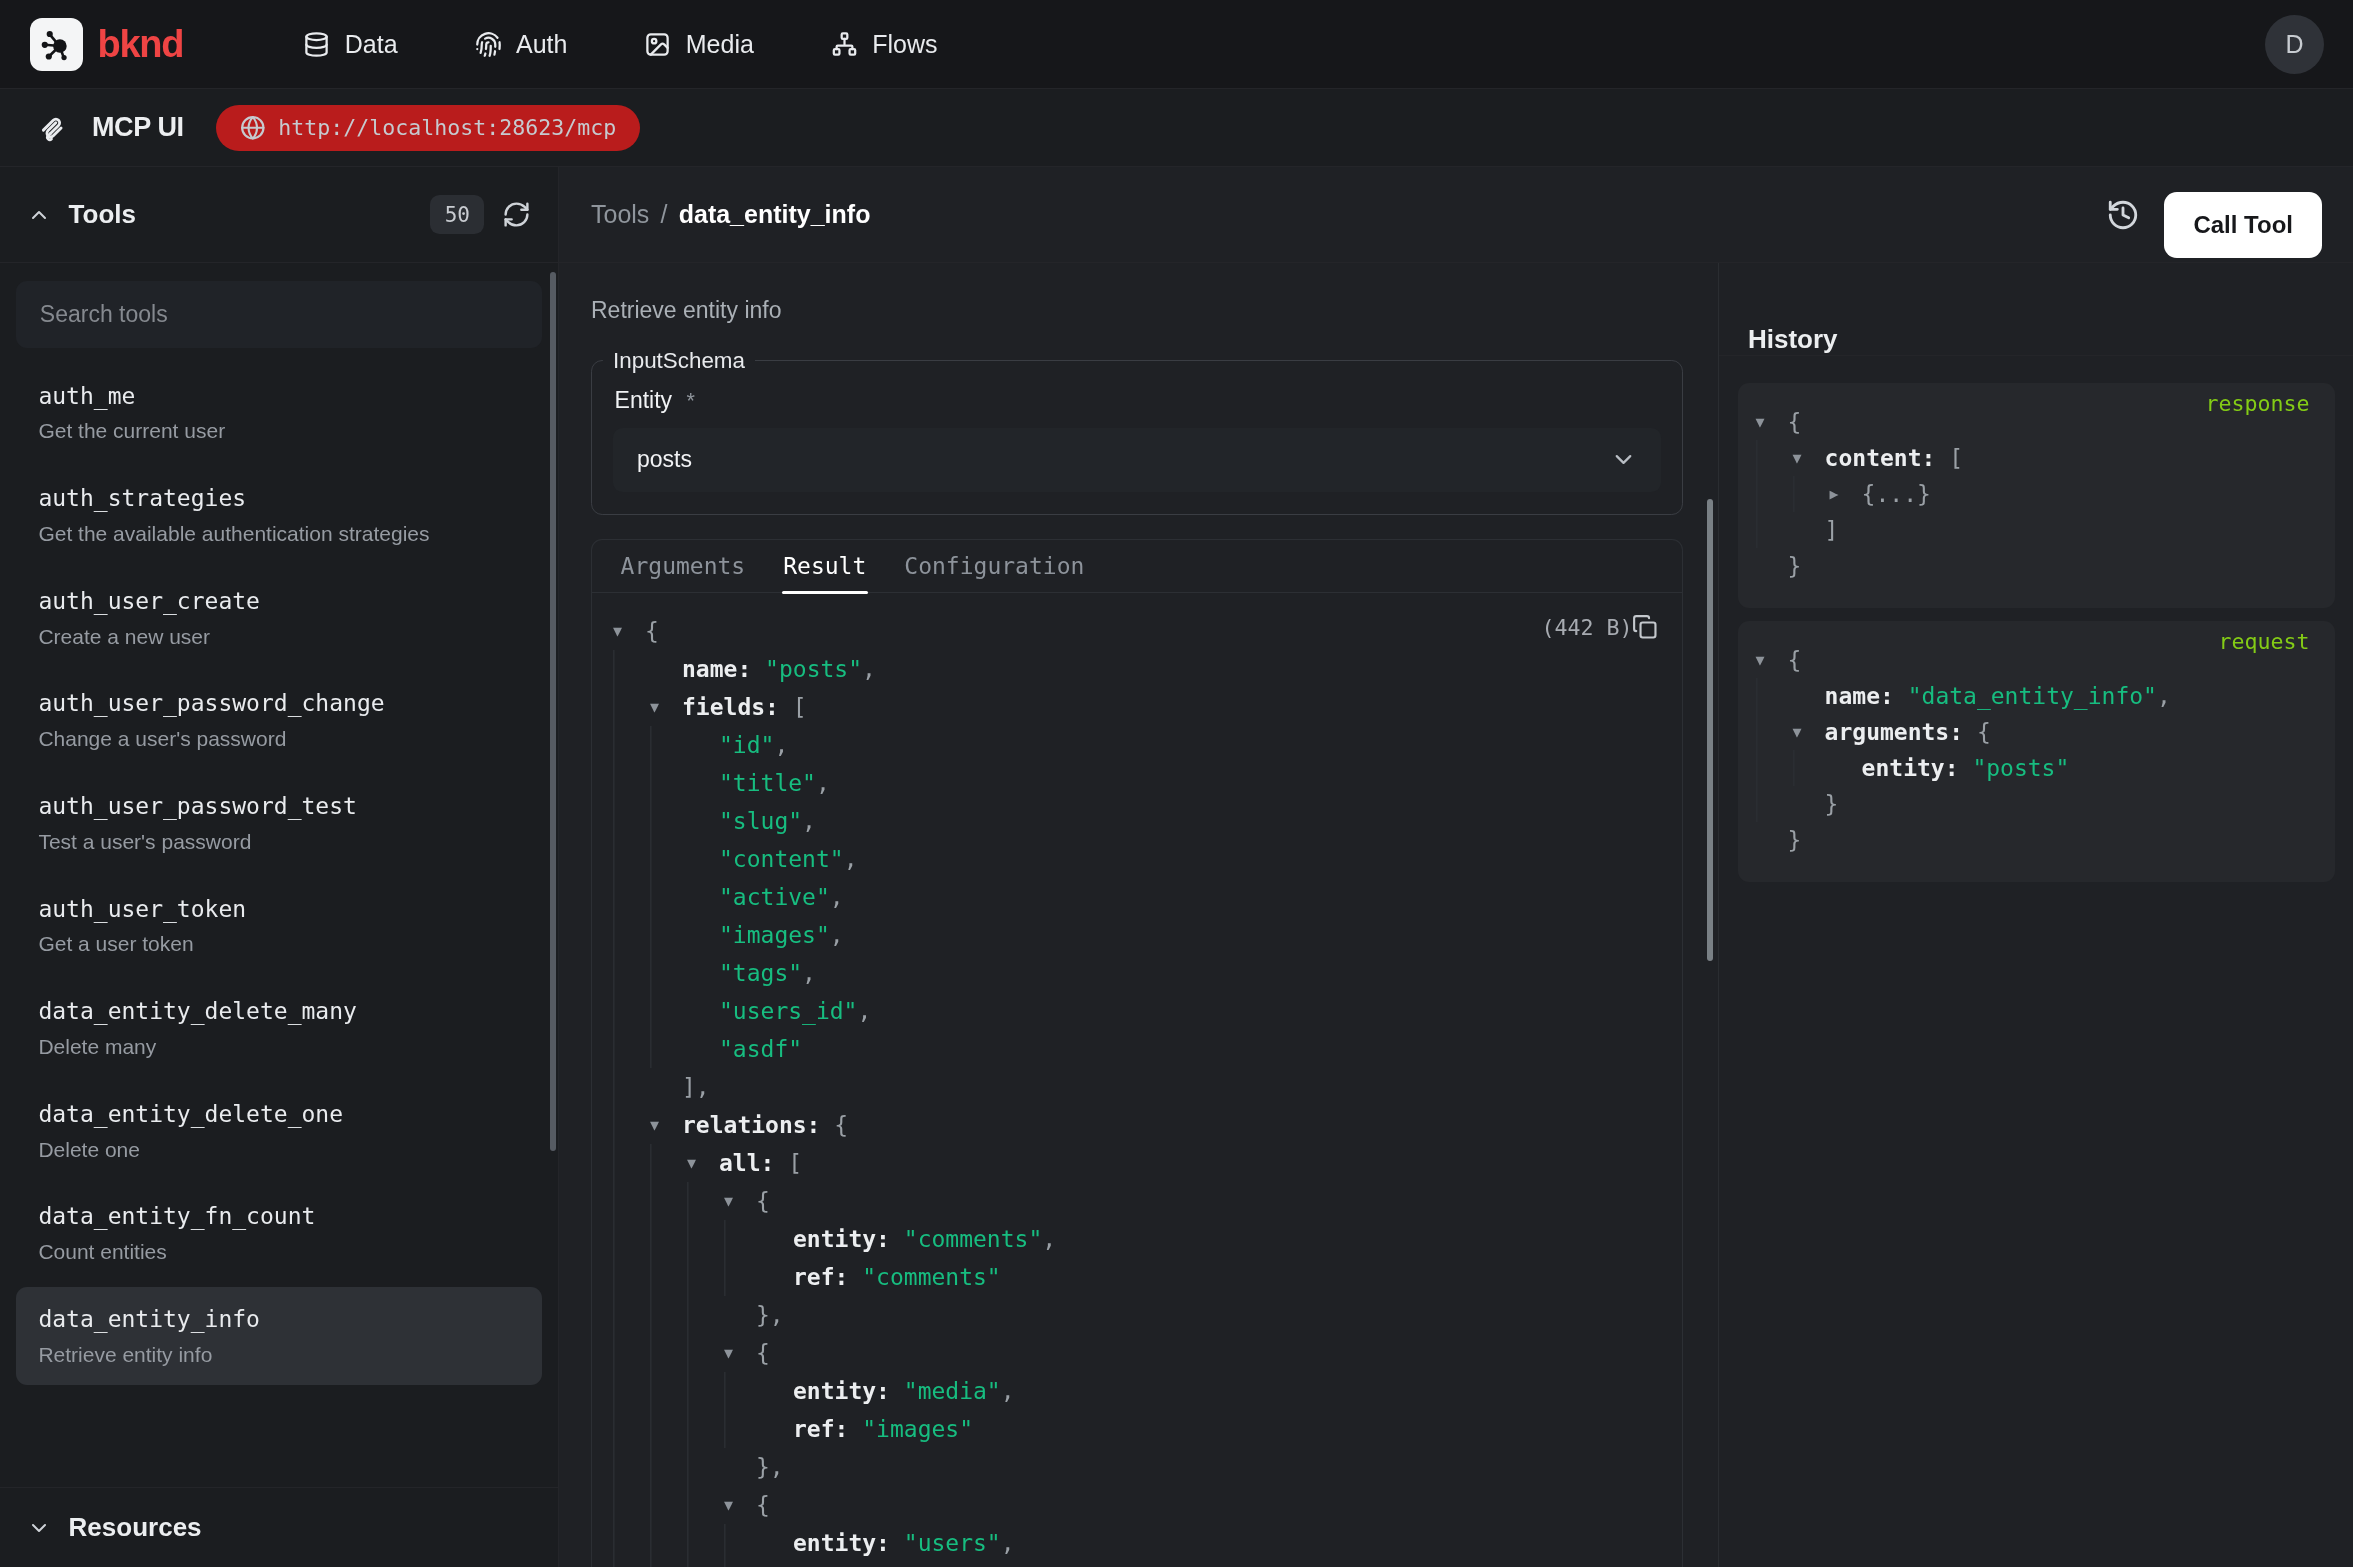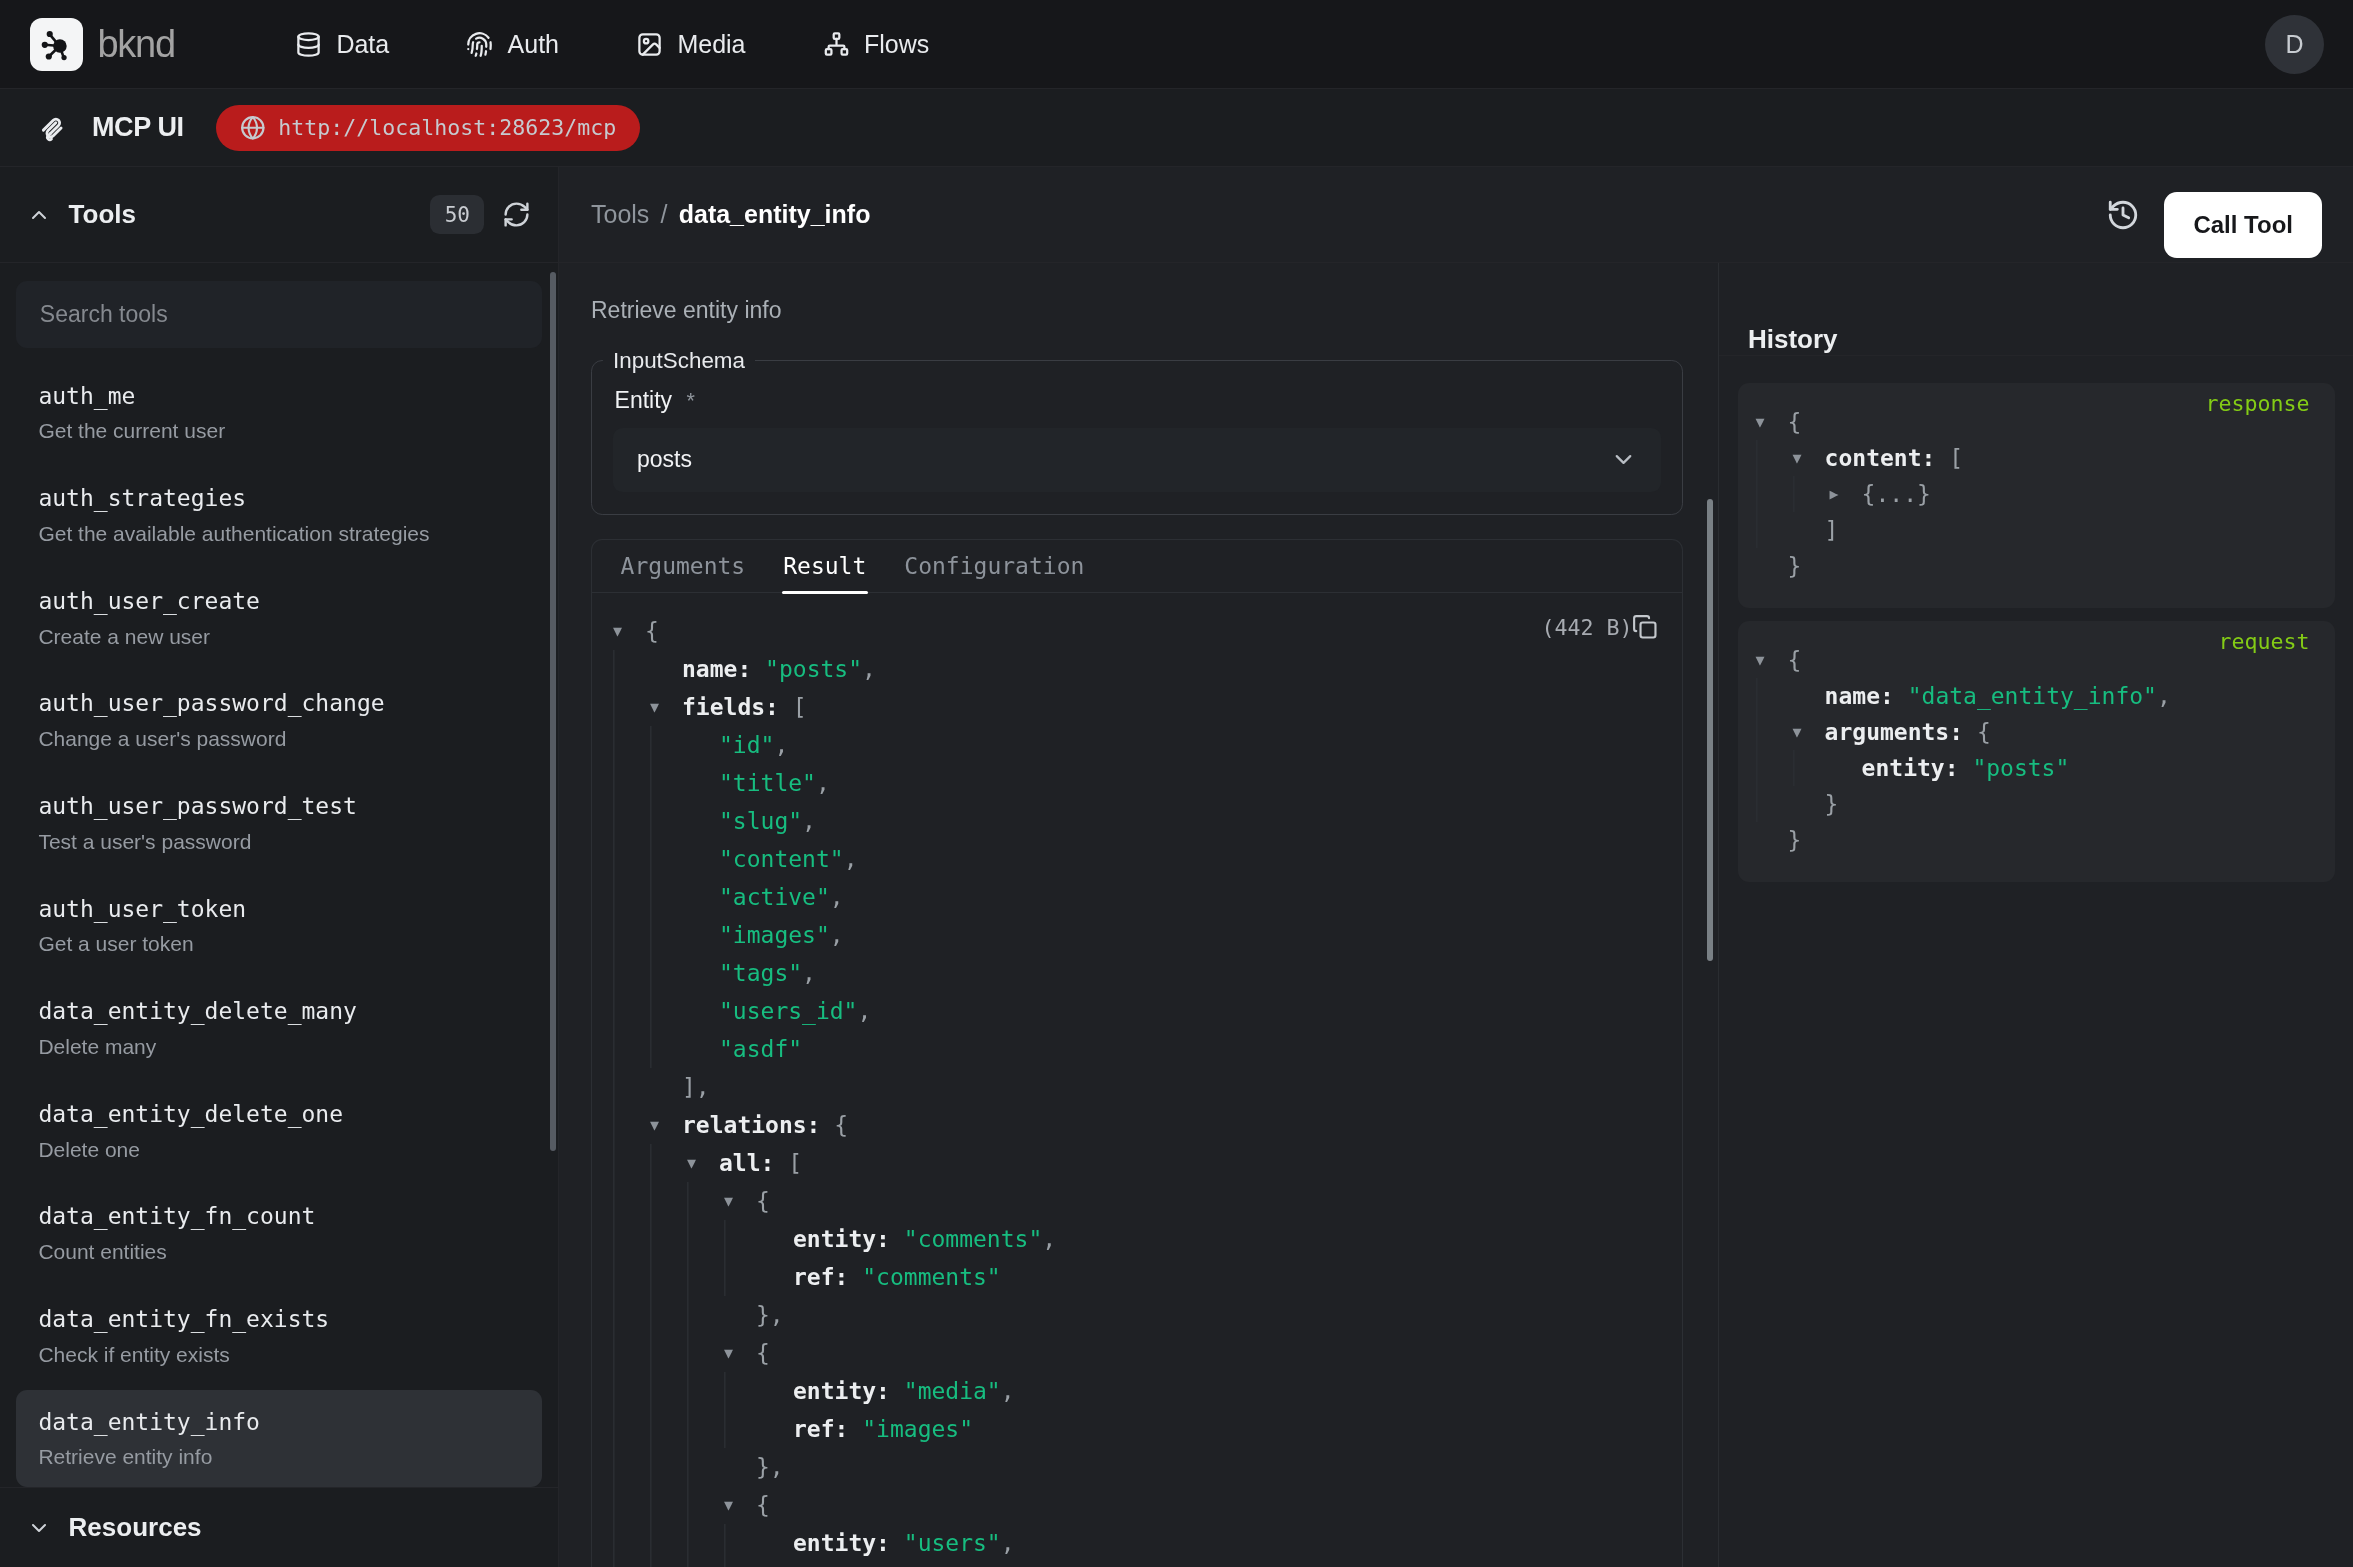--- a/index.html
+++ b/index.html
@@ -16,21 +16,21 @@
   .ic { stroke:currentColor; fill:none; stroke-width:2; stroke-linecap:round; stroke-linejoin:round; }
 
   
   .navbar {
     height:89px; background:#16171a; border-bottom:1.6px solid #242529;
     display:flex; align-items:center; padding:0 30px;
   }
   .brand { display:flex; align-items:center; gap:14.4px; margin-right:120px; }
   .brand-badge { width:53px; height:53px; background:#f4f5f6; border-radius:12px;
     display:flex; align-items:center; justify-content:center; color:#131417; }
-  .brand-name { font-size:38px; font-weight:400; letter-spacing:-1.2px; color:#a3a3a3; }
+  .brand-name { font-size:38px; font-weight:700; letter-spacing:-1.2px; color:#ef4444; }
   .nav-items { display:flex; align-items:center; gap:77px; }
   .nav-item { display:flex; align-items:center; gap:14.4px; font-size:25px; color:#e9ebee; cursor:pointer; }
   .nav-item .nicon { color:#e9ebee; }
   .avatar { margin-left:auto; width:59px; height:59px; border-radius:50%;
     background:#2f3238; color:#c8ccd1; font-size:25px;
     display:flex; align-items:center; justify-content:center; }
 
   
   .mcpbar { height:78px; background:#1b1d20; border-bottom:1.6px solid #242529;
     display:flex; align-items:center; padding:0 37px; gap:21px; }
@@ -281,24 +281,20 @@
             <div class="tool-name">data_entity_delete_many</div>
             <div class="tool-desc">Delete many</div>
           </div>
           <div class="tool-item">
             <div class="tool-name">data_entity_delete_one</div>
             <div class="tool-desc">Delete one</div>
           </div>
           <div class="tool-item">
             <div class="tool-name">data_entity_fn_count</div>
             <div class="tool-desc">Count entities</div>
-          </div>
-          <div class="tool-item">
-            <div class="tool-name">data_entity_fn_exists</div>
-            <div class="tool-desc">Check if entity exists</div>
           </div>
           <div class="tool-item selected">
             <div class="tool-name">data_entity_info</div>
             <div class="tool-desc">Retrieve entity info</div>
           </div>
         </div>
     </div>
     <div class="sb-scroll"></div>
     <div class="sb-footer">
       <span class="sb-chevron">

